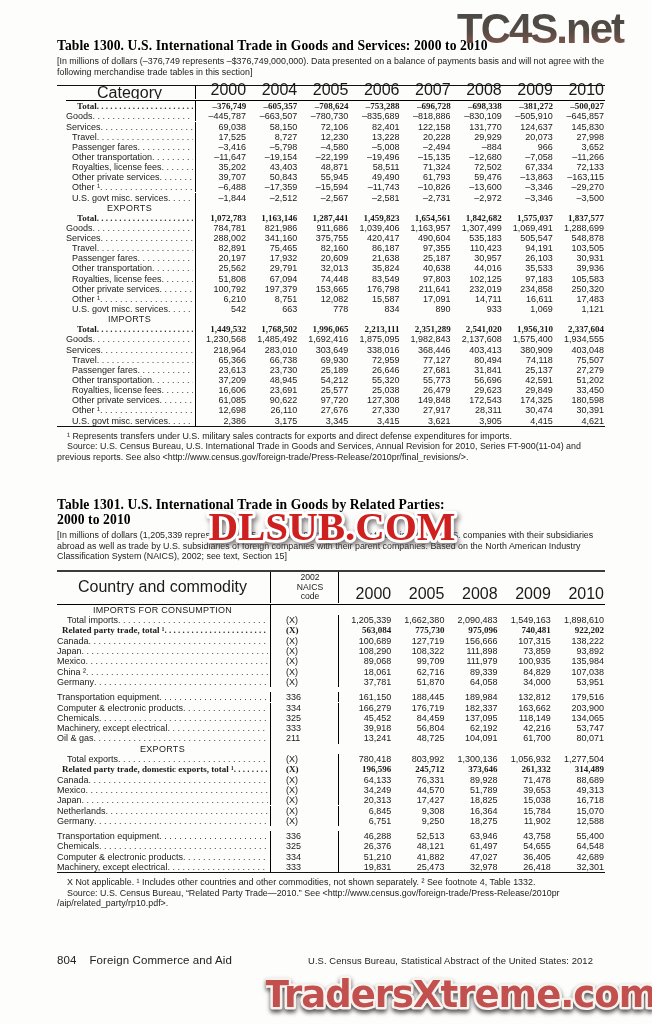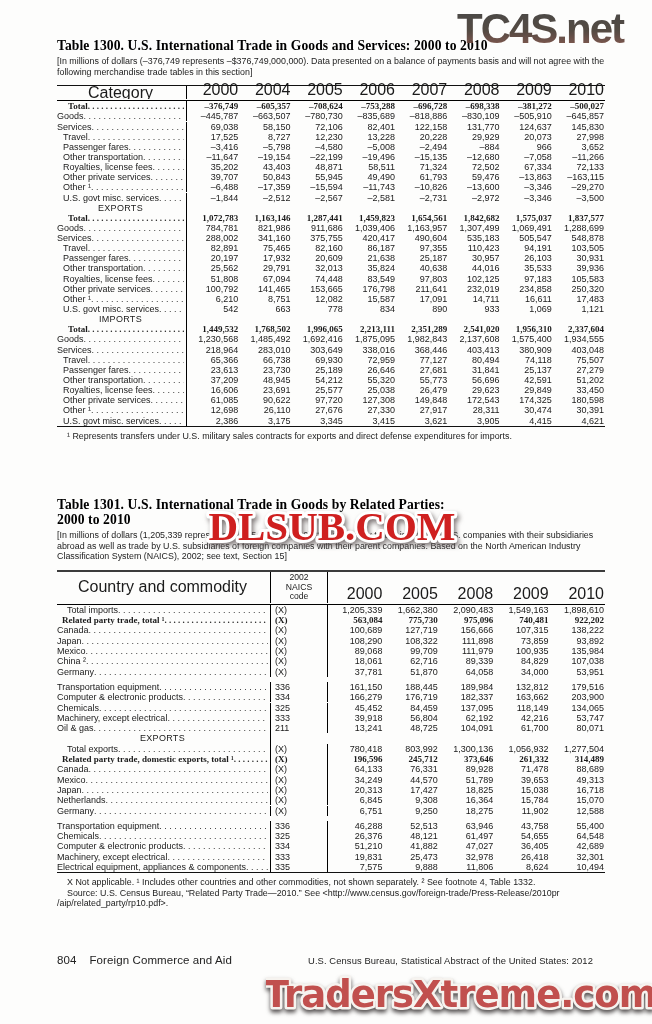--- a/index.html
+++ b/index.html
@@ -15,22 +15,22 @@
   .tbl-title{
     font-family:"Liberation Serif","DejaVu Serif",serif;
     font-weight:700;font-size:13.6px;line-height:15px;letter-spacing:.1px;color:#000;
   }
   .note{font-size:8.9px;line-height:10.6px;margin-top:3px;color:#222;}
 
   
   .tbl{margin-top:8px;border-top:1.6px solid #111;border-bottom:1.4px solid #111;}
   #tbl1301{border-top:2.5px solid #3c3c3c;}
   .r{display:grid;align-items:end;}
-  .r1300{grid-template-columns:130px repeat(8,1fr);}
-  .r1301{grid-template-columns:214px 57px repeat(5,1fr);}
+  .r1300{grid-template-columns:130px repeat(8,1fr);margin-left:9px;}
+  .r1301{grid-template-columns:214px 57px repeat(5,1fr);gap:11px;}
   .row{height:10.15px;font-size:9px;line-height:10.1px;}
   .row2{height:10.3px;font-size:9px;line-height:10.2px;}
   .gap{height:5px;}
   .b{font-weight:700;font-family:Liberation Serif, serif;}
   .lc{border-right:.8px solid #000;display:flex;align-items:flex-end;overflow:hidden;padding-right:2px;min-width:0;}
   .txt{white-space:nowrap;}
   .dots{flex:1;overflow:hidden;white-space:nowrap;color:#2c2c2c;}
   .dots::before{content:" . . . . . . . . . . . . . . . . . . . . . . . . . . . . . . . . . . . . . . . . . . . . .";}
   .nc{text-align:right;padding-right:1px;min-width:0;overflow:hidden;}
   .code{border-right:.8px solid #000;padding-left:4px;min-width:0;}
@@ -326,21 +326,21 @@
           <div class="nc">102,125</div>
           <div class="nc">97,183</div>
           <div class="nc">105,583</div>
         </div>
         <div class="r r1300 row">
           <div class="lc">
             <span class="txt" style="padding-left: 6px;">Other private services</span>
             <span class="dots"></span>
           </div>
           <div class="nc">100,792</div>
-          <div class="nc">141,465</div>
+          <div class="nc">197,379</div>
           <div class="nc">153,665</div>
           <div class="nc">176,798</div>
           <div class="nc">211,641</div>
           <div class="nc">232,019</div>
           <div class="nc">234,858</div>
           <div class="nc">250,320</div>
         </div>
         <div class="r r1300 row">
           <div class="lc">
             <span class="txt" style="padding-left: 6px;">Other ¹</span>
@@ -517,20 +517,21 @@
           <div class="nc">3,415</div>
           <div class="nc">3,621</div>
           <div class="nc">3,905</div>
           <div class="nc">4,415</div>
           <div class="nc">4,621</div>
         </div>
       </div>
   </div>
 
   <div class="fn">¹ Represents transfers under U.S. military sales contracts for exports and direct defense expenditures for imports.</div>
+  <div class="fn src">Source: U.S. Census Bureau, U.S. International Trade in Goods and Services, Annual Revision for 2010, Series FT-900(11-04) and previous reports. See also &lt;http://www.census.gov/foreign-trade/Press-Release/2010pr/final_revisions/&gt;.</div>
 </div>
 
 <div class="block" id="t1301-block">
   <div class="tbl-title">
     <div>Table 1301. U.S. International Trade in Goods by Related Parties:</div>
     <div>2000 to 2010</div>
   </div>
   <div class="note">[In millions of dollars (1,205,339 represents $1,205,339,000,000). “Related party trade” is trade by U.S. companies with their subsidiaries abroad as well as trade by U.S. subsidiaries of foreign companies with their parent companies. Based on the North American Industry Classification System (NAICS), 2002; see text, Section 15]</div>
 
   <div class="tbl" id="tbl1301">
@@ -542,20 +543,29 @@
         <span>code</span>
       </div>
       <div class="nc yb">2000</div>
       <div class="nc yb">2005</div>
       <div class="nc yb">2008</div>
       <div class="nc yb">2009</div>
       <div class="nc yb">2010</div>
     </div>
     <div id="rows1301">
         <div class="r r1301 row2">
+          <div class="lc secc">IMPORTS FOR CONSUMPTION</div>
+          <div class="code"></div>
+          <div class="nc"></div>
+          <div class="nc"></div>
+          <div class="nc"></div>
+          <div class="nc"></div>
+          <div class="nc"></div>
+        </div>
+        <div class="r r1301 row2">
           <div class="lc">
             <span class="txt" style="padding-left: 10px;">Total imports</span>
             <span class="dots"></span>
           </div>
           <div class="code">(X)</div>
           <div class="nc">1,205,339</div>
           <div class="nc">1,662,380</div>
           <div class="nc">2,090,483</div>
           <div class="nc">1,549,163</div>
           <div class="nc">1,898,610</div>
@@ -843,32 +853,20 @@
           <div class="lc">
             <span class="txt" style="padding-left: 0px;">Machinery, except electrical</span>
             <span class="dots"></span>
           </div>
           <div class="code">333</div>
           <div class="nc">19,831</div>
           <div class="nc">25,473</div>
           <div class="nc">32,978</div>
           <div class="nc">26,418</div>
           <div class="nc">32,301</div>
-        </div>
-        <div class="r r1301 row2">
-          <div class="lc">
-            <span class="txt" style="padding-left: 0px;">Electrical equipment, appliances &amp; components</span>
-            <span class="dots"></span>
-          </div>
-          <div class="code">335</div>
-          <div class="nc">7,575</div>
-          <div class="nc">9,888</div>
-          <div class="nc">11,806</div>
-          <div class="nc">8,624</div>
-          <div class="nc">10,494</div>
         </div>
       </div>
   </div>
 
   <div class="fn">X Not applicable. ¹ Includes other countries and other commodities, not shown separately. ² See footnote 4, Table 1332.</div>
   <div class="fn src">Source: U.S. Census Bureau, “Related Party Trade—2010.” See &lt;http://www.census.gov/foreign-trade/Press-Release/2010pr /aip/related_party/rp10.pdf&gt;.</div>
 </div>
 
 <div id="page-footer">
   <div class="footer-left">

